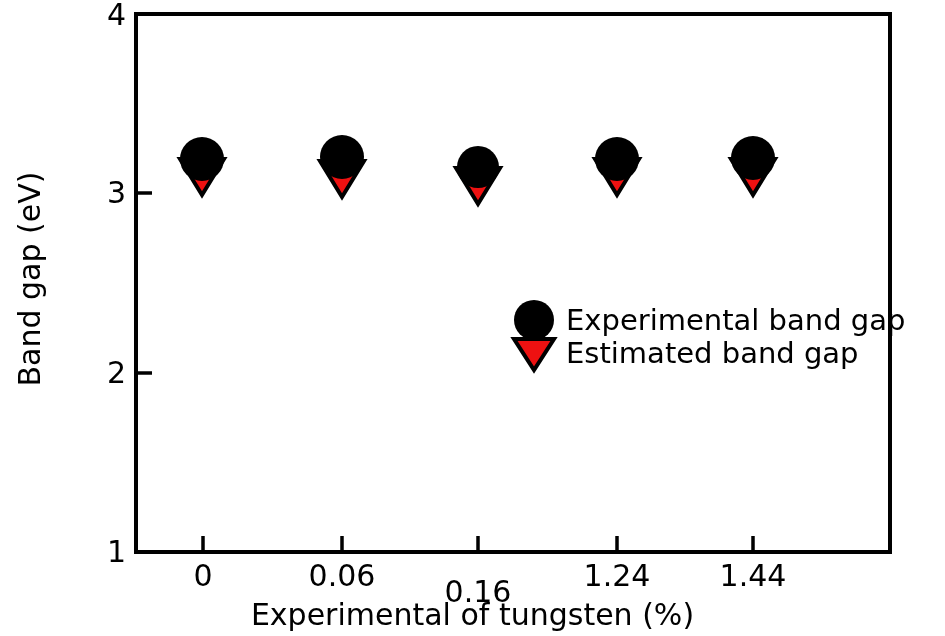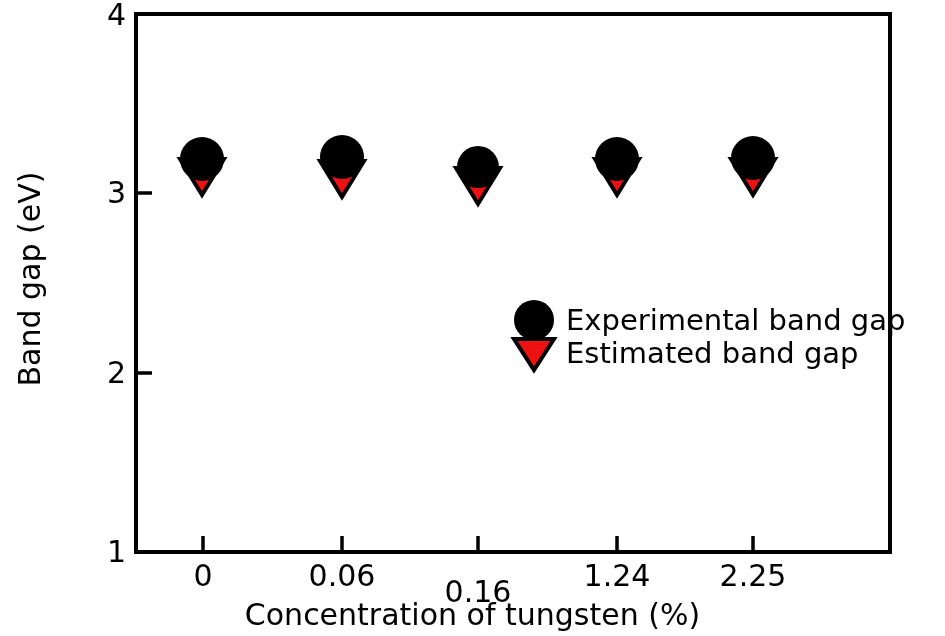--- a/index.html
+++ b/index.html
@@ -126,23 +126,23 @@
 
   <div class="tick-label-y" style="left:86px; top:0px;">4</div>
   <div class="tick-label-y" style="left:86px; top:178px;">3</div>
   <div class="tick-label-y" style="left:86px; top:358px;">2</div>
   <div class="tick-label-y" style="left:86px; top:537px;">1</div>
 
   <div class="tick-label-x" style="left:203px; top:561px;">0</div>
   <div class="tick-label-x" style="left:342px; top:561px;text-align:center;">0.06</div>
   <div class="tick-label-x" style="left:478px; top:561px;margin-top:16px;">0.16</div>
   <div class="tick-label-x" style="left:617px; top:561px;">1.24</div>
-  <div class="tick-label-x" style="left:753px; top:561px;">2.25</div>
+  <div class="tick-label-x" style="left:753px; top:561px;">1.44</div>
 
-  <div id="xlabel">Concentration of tungsten (%)</div>
+  <div id="xlabel">Experimental of tungsten (%)</div>
   <div id="ylabel-wrap">
     <div id="ylabel">Band gap (eV)</div>
   </div>
 
   <div class="legend-label" style="left:566px; top:305px;">Experimental band gap</div>
   <div class="legend-label" style="left:566px; top:338px;">Estimated band gap</div>
 
 </div>
 
 </body></html>

